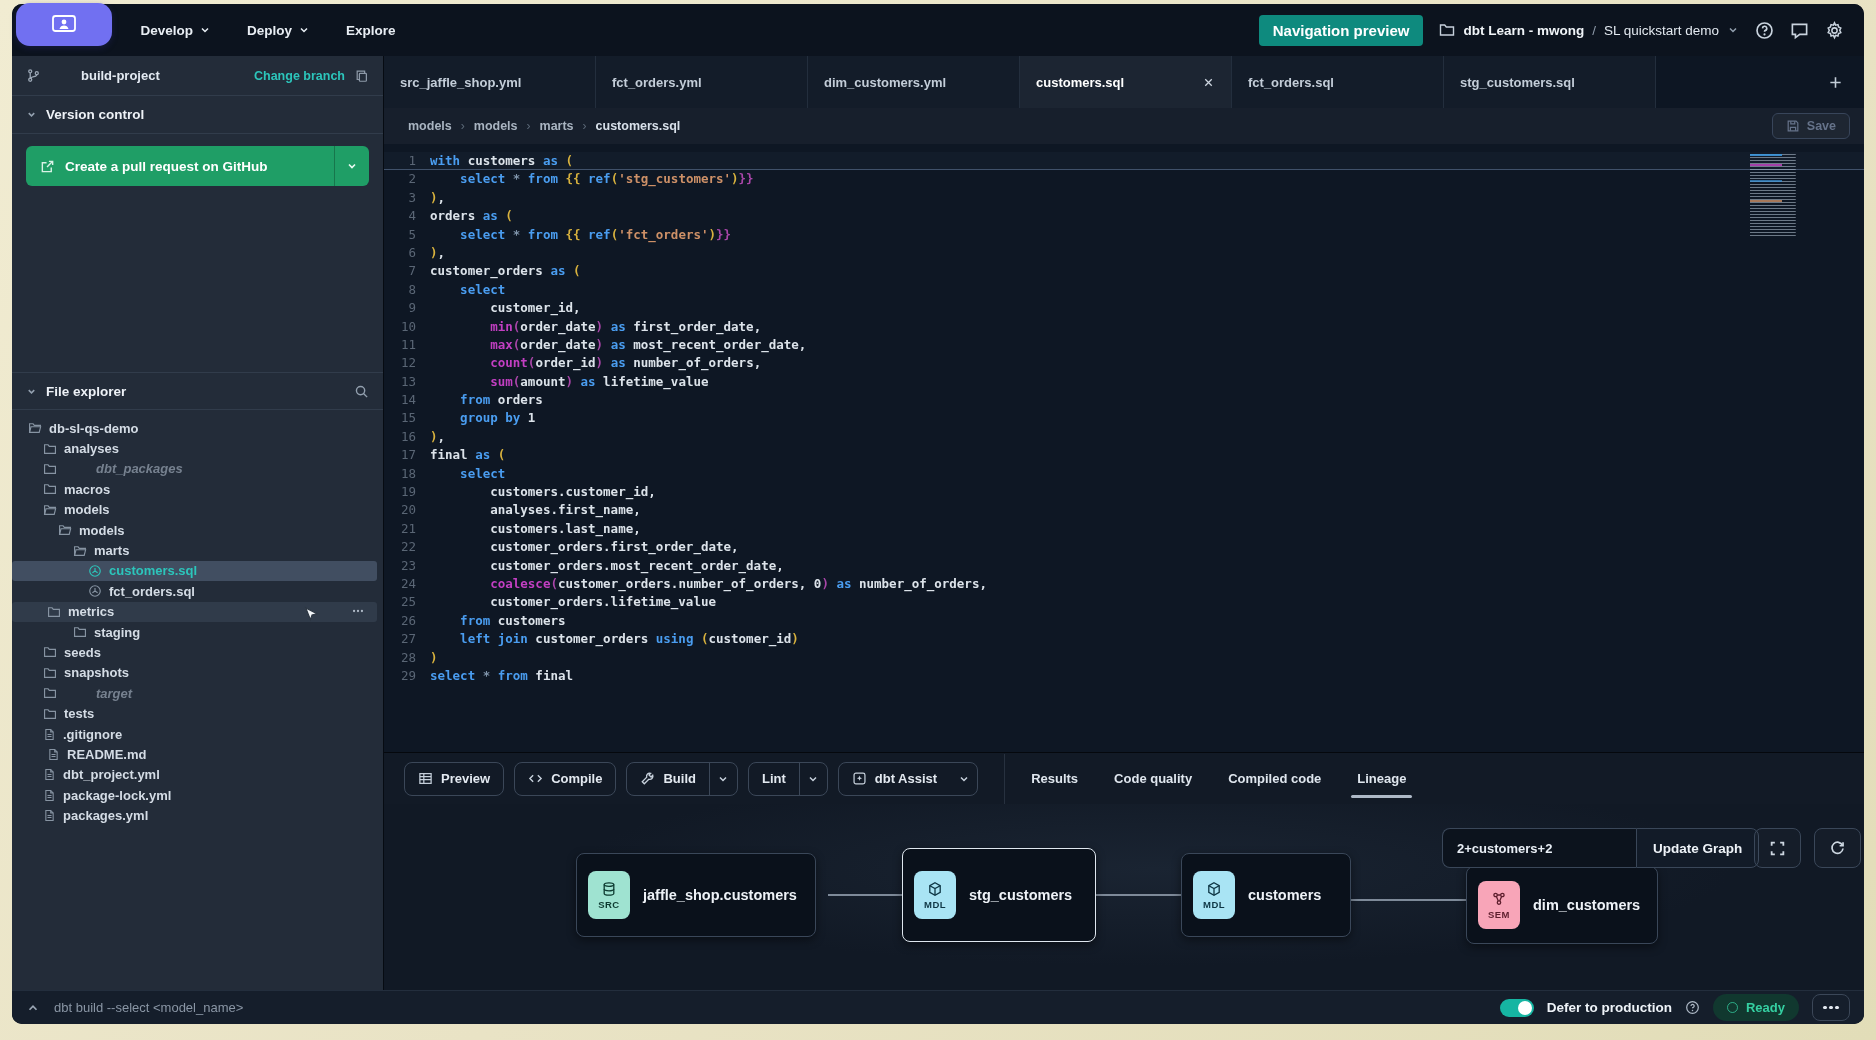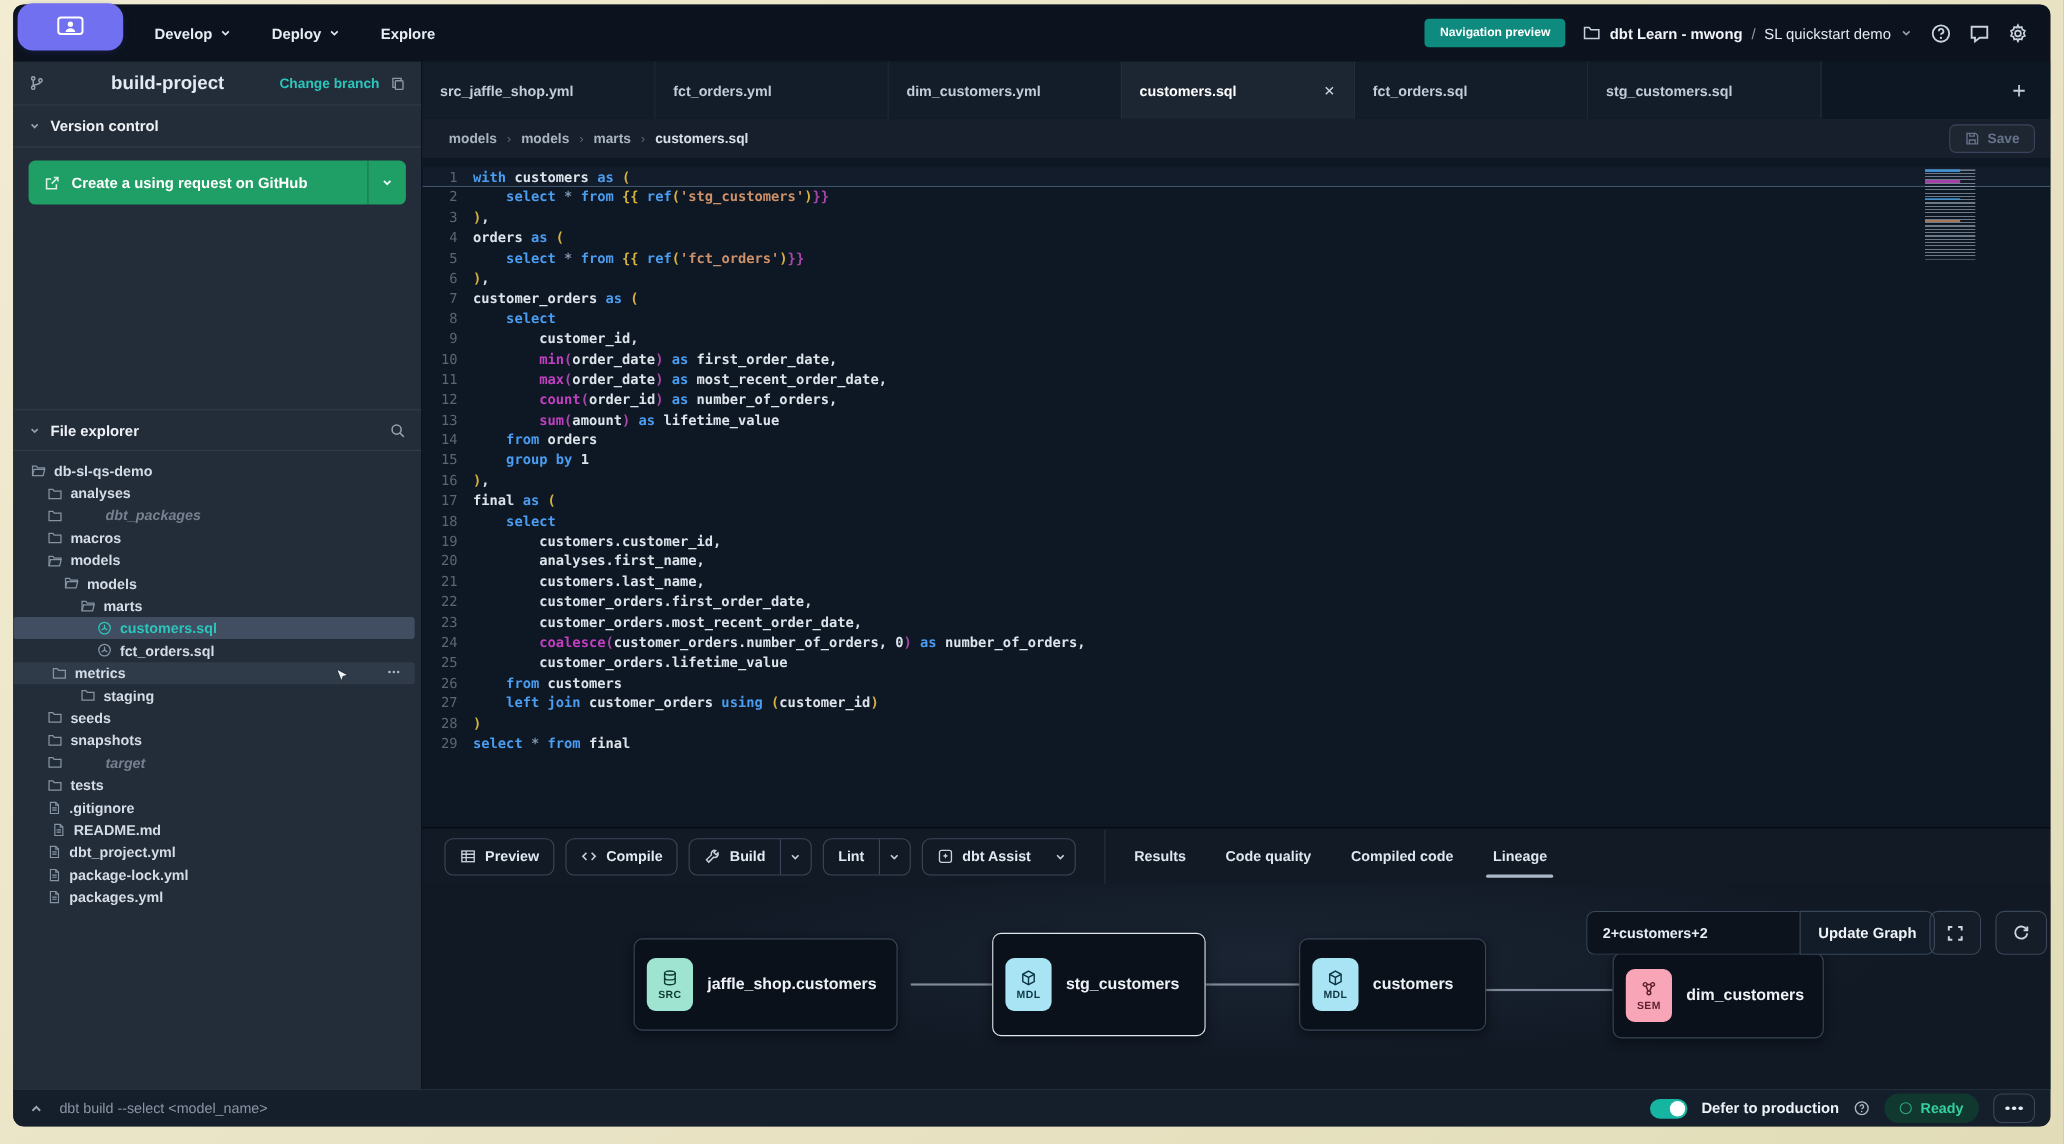--- a/index.html
+++ b/index.html
@@ -9,35 +9,35 @@
   .app{position:absolute;left:12px;top:4px;width:1852px;height:1020px;background:#0d1520;
        border-radius:10px;overflow:hidden;display:flex;flex-direction:column;color:#dfe6ee;}
 
   
   .topnav{height:52px;flex:none;display:flex;align-items:center;padding:0 20px;background:#0c131e;}
   .logo{display:flex;align-items:center;gap:7px;margin-right:42px;}
   .logo-text{font-size:21px;font-weight:800;color:#fff;letter-spacing:.3px;}
   .nav-menus{display:flex;gap:36px;align-items:center;}
   .nav-menu{display:flex;align-items:center;gap:6px;font-size:13.5px;font-weight:700;color:#e8edf3;cursor:pointer;}
   .nav-right{margin-left:auto;display:flex;align-items:center;gap:16px;}
-  .nav-preview{background:#0e8a7e;color:#fff;font-size:11px;font-weight:700;padding:7px 14px;border-radius:4px;}
+  .nav-preview{background:#0e8a7e;color:#fff;font-size:15px;font-weight:700;padding:7px 14px;border-radius:4px;}
   .proj{display:flex;align-items:center;gap:8px;font-size:13.5px;}
   .proj .pname{font-weight:700;color:#f0f4f8;}
   .proj .psep{color:#8e9aa9;}
   .proj .penv{color:#e3e9f0;font-weight:500;}
   .icon{display:inline-flex;align-items:center;justify-content:center;color:inherit;}
   .icon svg{display:block;}
   .nav-iconbtn{color:#c9d3de;}
   .chev{color:#93a0af;}
 
   
   .layout{flex:1;display:flex;min-height:0;}
   .sidebar{width:372px;flex:none;background:#232c39;border-right:1px solid #060b12;display:flex;flex-direction:column;}
   .side-row{height:40px;flex:none;display:flex;align-items:center;padding:0 14px;border-bottom:1px solid #313c4b;}
-  .branch-name{font-size:17px;font-weight:700;color:#e3eaf2;margin-left:24px;padding-left:36px;}
+  .branch-name{font-size:13px;font-weight:700;color:#e3eaf2;margin-left:4px;padding-left:36px;}
   .change-branch{margin-left:auto;font-size:12.5px;font-weight:700;color:#2cc5bb;}
   .copy-ic{margin-left:10px;color:#8d99a8;}
   .side-section{height:38px;flex:none;display:flex;align-items:center;gap:9px;padding:0 14px;
                 font-size:13.5px;font-weight:700;color:#eef2f7;}
   .vc-head{border-bottom:1px solid #313c4b;}
   .pr-wrap{padding:12px 14px 10px;}
   .pr-btn{display:flex;align-items:stretch;height:40px;background:#1f9e66;border-radius:6px;overflow:hidden;color:#fff;}
   .pr-main{flex:1;display:flex;align-items:center;gap:10px;padding:0 14px;font-size:13.5px;font-weight:700;}
   .pr-div{width:1px;background:rgba(0,0,0,.25);}
   .pr-chev{width:34px;display:flex;align-items:center;justify-content:center;}
@@ -240,21 +240,21 @@
         </div>
         <div class="pr-wrap">
           <div class="pr-btn">
             <div class="pr-main">
               <span class="icon">
                 <svg width="15" height="15" viewBox="0 0 16 16" fill="none" stroke="#d9f2e6" stroke-width="1.5">
                     <path d="M12 9v4.5H2.5V4H7"></path>
                     <path d="M9.5 2.5H13.5V6.5M13.5 2.5L7.5 8.5"></path>
                   </svg>
               </span>
-              <span>Create a using request on GitHub</span>
+              <span>Create a pull request on GitHub</span>
             </div>
             <div class="pr-div"></div>
             <div class="pr-chev">
               <svg width="12" height="12" viewBox="0 0 16 16" fill="none" stroke="#eafaf2" stroke-width="2.2">
                   <path d="M4 6l4 4 4-4"></path>
                 </svg>
             </div>
           </div>
         </div>
         <div class="side-spacer"></div>

